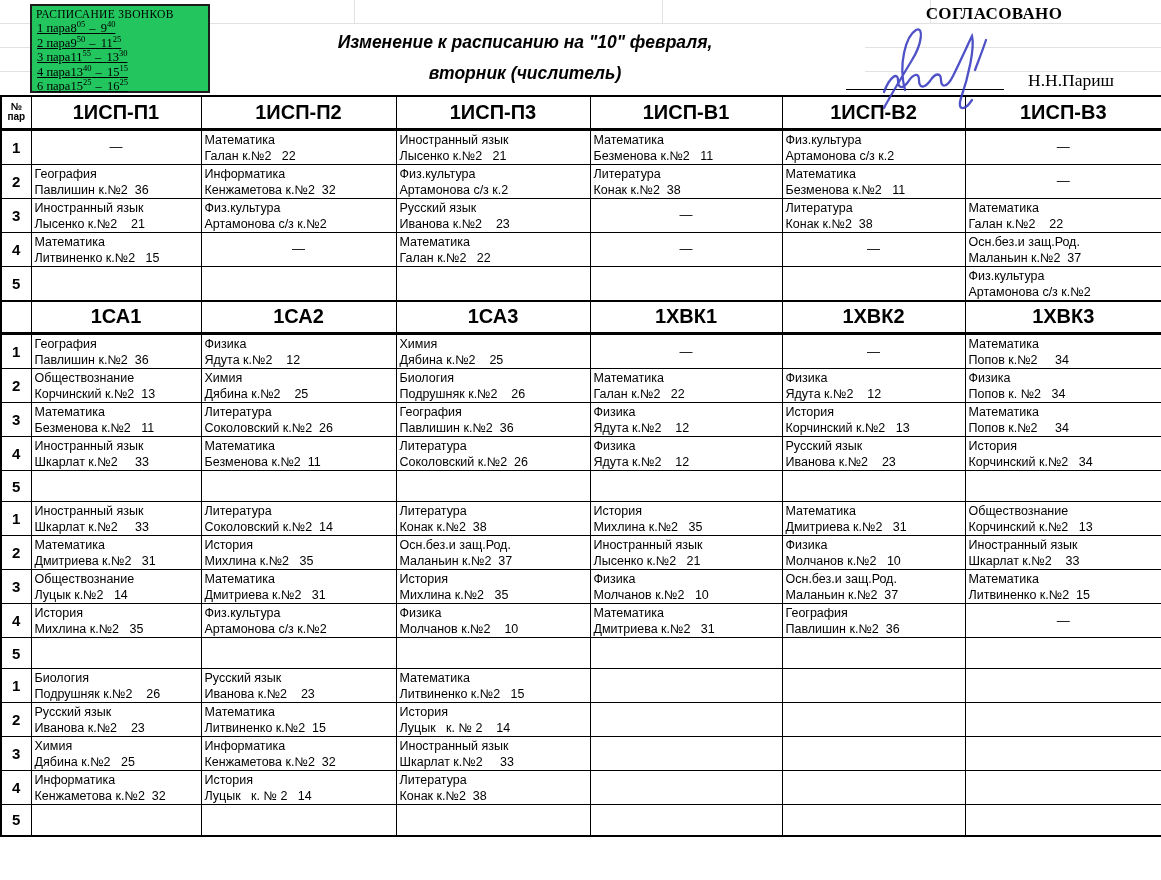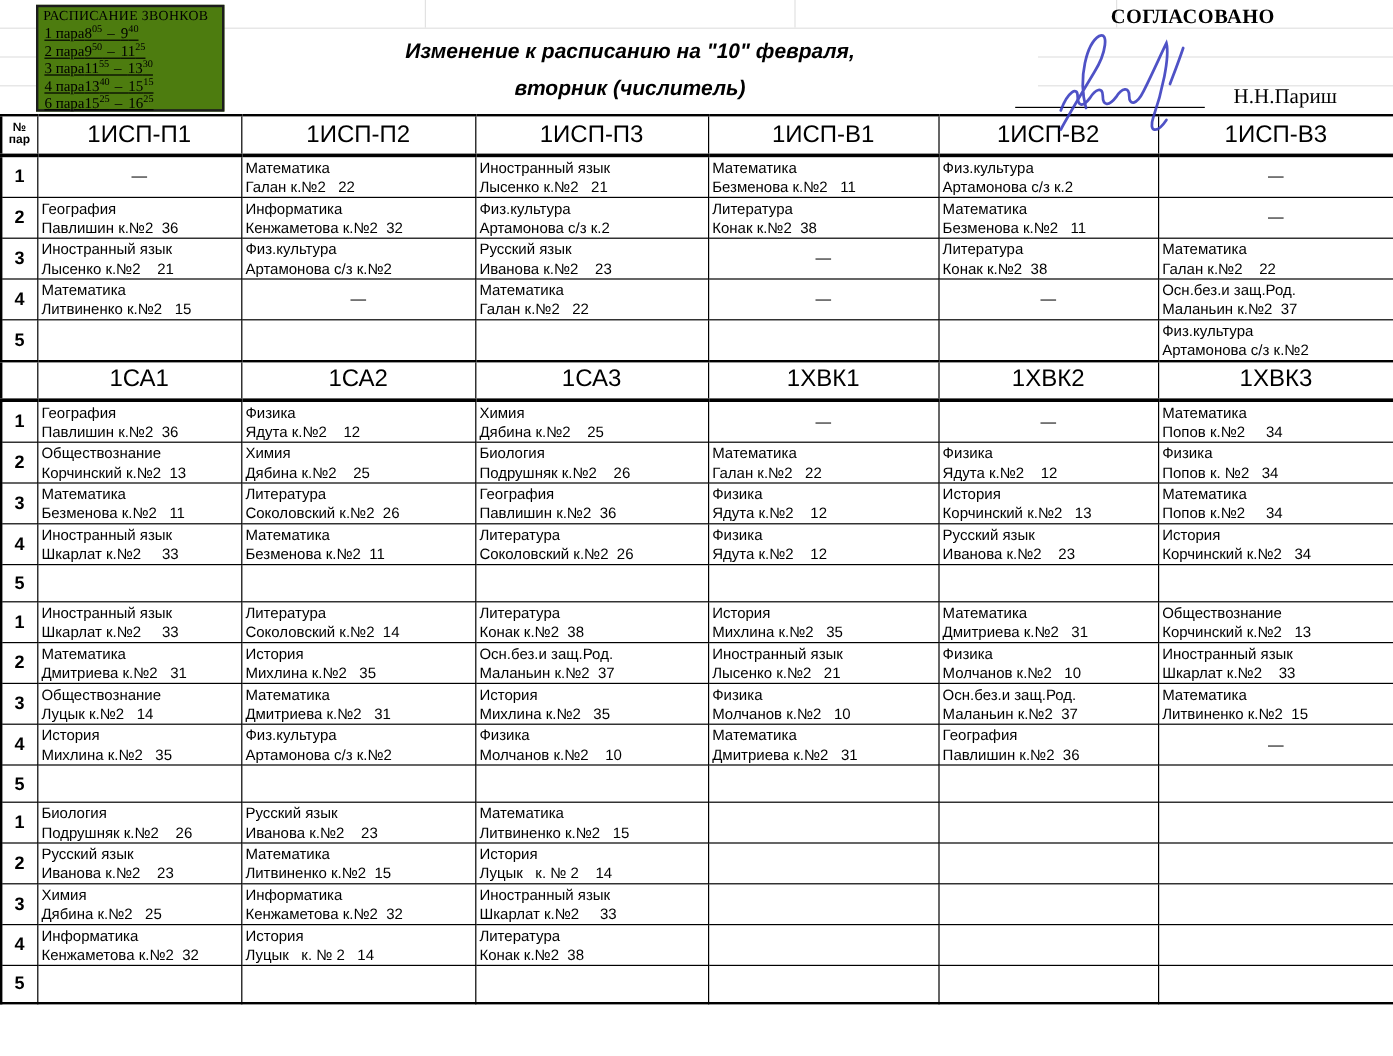--- a/index.html
+++ b/index.html
@@ -2,22 +2,22 @@
 <html><head>
 <meta charset="utf-8">
 <style>
   html,body{margin:0;padding:0;}
   body{width:1161px;height:880px;background:#fff;position:relative;overflow:hidden;
        font-family:"Liberation Sans",sans-serif;color:#000;}
   
   .gridline{position:absolute;background:#e2e2e2;z-index:0;}
   .gl-h{height:1px;left:0;width:1161px;}
   .topband{position:absolute;left:0;top:0;width:1161px;height:95px;z-index:1;}
-  .bellbox{position:absolute;left:30px;top:4px;width:157px;height:89px;border:2px solid #1c1c1c;
-           background:#4d7c0f;box-sizing:border-box;padding:1px 5px 0 4px;z-index:3;
+  .bellbox{position:absolute;left:30px;top:4px;width:180px;height:89px;border:2px solid #1c1c1c;
+           background:#22c55e;box-sizing:border-box;padding:1px 5px 0 4px;z-index:3;
            font-family:"Liberation Serif",serif;}
   .bells-title{font-size:11.5px;letter-spacing:.3px;line-height:14px;}
   .bell-row{display:flex;justify-content:flex-start;font-size:12.5px;line-height:14.6px;text-decoration:underline;}
   .bell-row .bl{padding-left:1px;}
   .bell-row .bt sup{font-size:8.5px;line-height:0;}
   .bell-row .sep{letter-spacing:1px;}
   .page-title{position:absolute;left:185px;top:27px;width:680px;text-align:center;background:#fff;
               font-weight:bold;font-style:italic;font-size:17.5px;line-height:31px;z-index:2;}
   .approved{position:absolute;left:830px;top:4px;width:328px;z-index:2;
             font-family:Liberation Serif, serif;}
@@ -29,21 +29,21 @@
             font-size:17.5px;z-index:2;}
   .sig-svg{position:absolute;left:0;top:0;width:1161px;height:880px;z-index:6;pointer-events:none;}
   
   table.sched{position:absolute;left:0;top:95px;width:1161px;border-collapse:collapse;
               table-layout:fixed;z-index:4;background:transparent;border:2px solid #000;}
   table.sched td{border:1px solid #000;overflow:hidden;}
   tr.srow{height:33px;}
   tr.r5{height:31px;}
   tr.ghead{height:33px;}
   tr.ghead td{border-top:2px solid #000;border-bottom:3px solid #000;}
-  td.gh{font-weight:normal;font-size:20px;text-align:center;vertical-align:middle;padding:0;}
+  td.gh{font-weight:bold;font-size:20px;text-align:center;vertical-align:middle;padding:0;}
   td.num{border-right:2px solid #000;font-weight:bold;font-size:15px;text-align:center;
          vertical-align:middle;padding:0;}
   td.corner{font-weight:bold;font-size:10px;line-height:10.5px;vertical-align:middle;}
   td.cell{vertical-align:top;padding:1px 0 0 3px;font-size:12.5px;line-height:16px;}
   td.cell .tch{white-space:pre;}
   td.dashcell{vertical-align:middle;text-align:center;padding:0;}
   td.dashcell .dash{font-size:13px;}
 </style>
 </head>
 <body>

